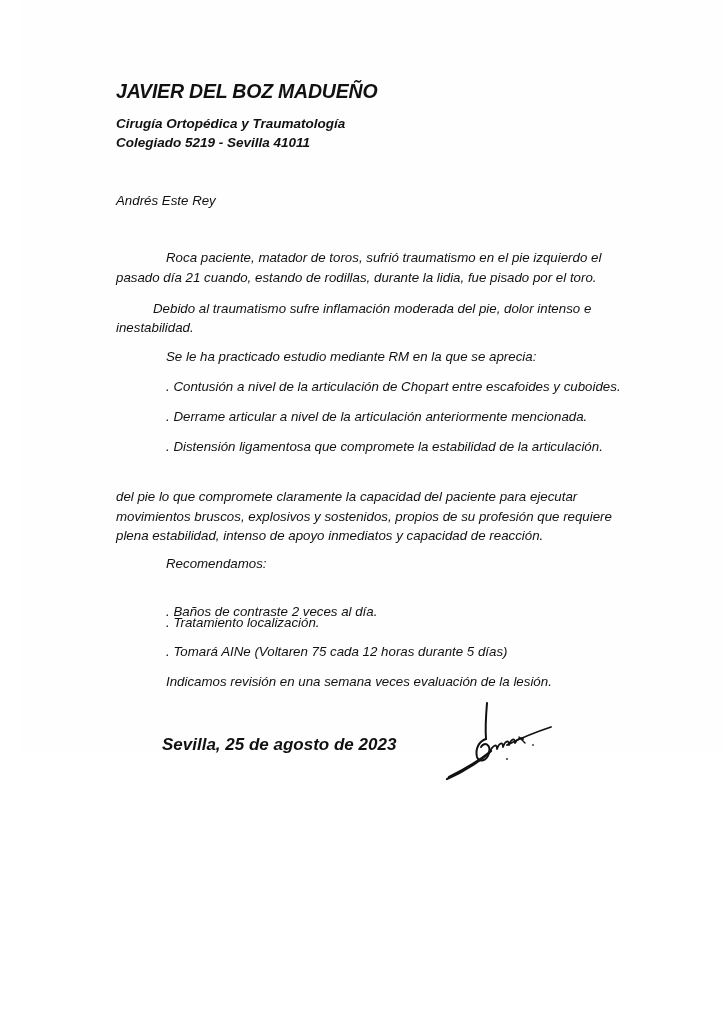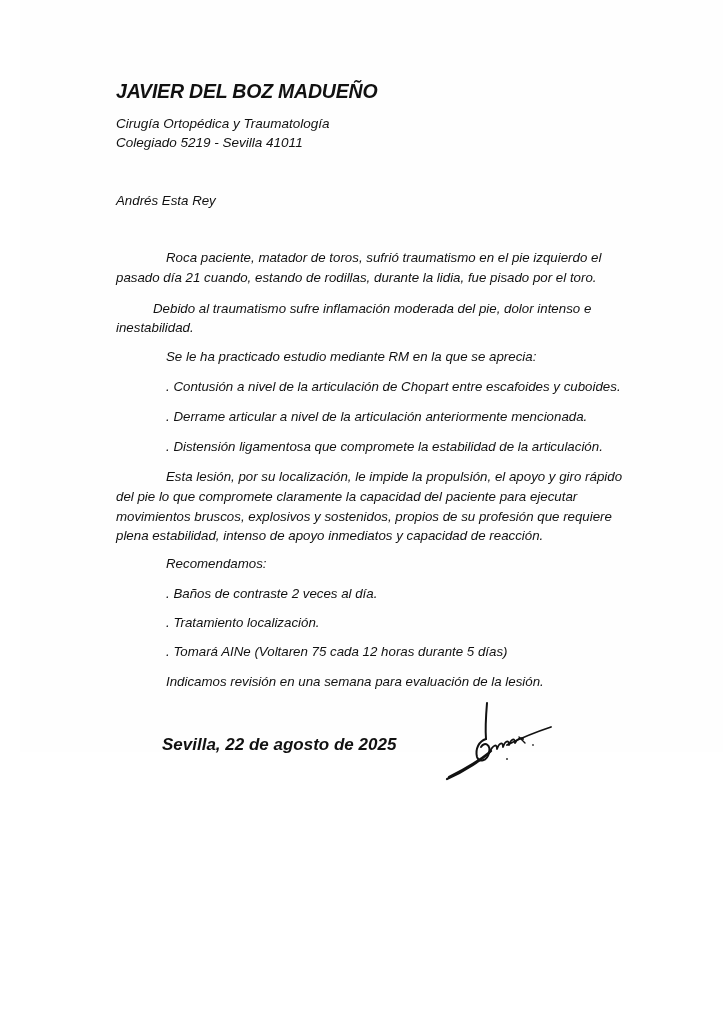--- a/index.html
+++ b/index.html
@@ -1,62 +1,61 @@
 <!DOCTYPE html>
 <html><head>
   <meta charset="utf-8">
   <style>
     html, body { margin: 0; padding: 0; background: #ffffff; }
     body { width: 723px; height: 1024px; position: relative; overflow: hidden;
            font-family: "Liberation Sans", "DejaVu Sans", sans-serif; color: #111111; }
     .page { position: absolute; left: 0; top: 0; width: 723px; height: 752px; background: #fefefe; margin-left: 20px; }
     .t { position: absolute; font-style: italic; white-space: nowrap; line-height: 1; }
     .name { left: 96px; top: 82px; font-size: 19.5px; font-weight: bold; letter-spacing: -0.2px; }
-    .sub { left: 96px; font-size: 13.5px; font-weight: normal; }
+    .sub { left: 96px; font-size: 13.5px; font-weight: bold; }
     .body { font-size: 13.3px; }
     .ind1 { left: 146px; }
     .ind0 { left: 96px; }
     .date { left: 142px; top: 736px; font-size: 17px; font-weight: bold; }
     .sig { position: absolute; left: 415px; top: 695px; width: 125px; height: 90px; }
   </style>
 </head>
 <body>
 
 <div class="page">
 
   <div class="t name">JAVIER DEL BOZ MADUEÑO</div>
   <div class="t sub" style="top:117px">Cirugía Ortopédica y Traumatología</div>
   <div class="t sub" style="top:136px">Colegiado 5219 - Sevilla 41011</div>
 
-  <div class="t body ind0" style="top:194px">Andrés Esta Rey</div>
+  <div class="t body ind0" style="top:194px">Andrés Este Rey</div>
 
   <div class="t body ind1" style="top:251px">Roca paciente, matador de toros, sufrió traumatismo en el pie izquierdo el</div>
   <div class="t body ind0" style="top:271px">pasado día 21 cuando, estando de rodillas, durante la lidia, fue pisado por el toro.</div>
 
   <div class="t body" style="left:133px; top:302px">Debido al traumatismo sufre inflamación moderada del pie, dolor intenso e</div>
   <div class="t body ind0" style="top:321px">inestabilidad.</div>
 
   <div class="t body ind1" style="top:350px">Se le ha practicado estudio mediante RM en la que se aprecia:</div>
 
   <div class="t body ind1" style="top:380px">.  Contusión a nivel de la articulación de Chopart entre escafoides y cuboides.</div>
   <div class="t body ind1" style="top:440px">. Distensión ligamentosa que compromete la estabilidad de la articulación.</div>
   <div class="t body ind1" style="top:410px">.  Derrame articular a nivel de la articulación anteriormente mencionada.</div>
 
-  <div class="t body ind1" style="top:470px">Esta lesión, por su localización, le impide la propulsión, el apoyo y giro rápido</div>
   <div class="t body ind0" style="top:510px">movimientos bruscos, explosivos y sostenidos, propios de su profesión que requiere</div>
   <div class="t body ind0" style="top:490px">del pie lo que compromete claramente la capacidad del paciente para ejecutar</div>
   <div class="t body ind0" style="top:529px">plena estabilidad, intenso de apoyo inmediatos y capacidad de reacción.</div>
 
   <div class="t body ind1" style="top:557px">Recomendamos:</div>
-  <div class="t body ind1" style="top:587px">. Baños de contraste 2 veces al día.</div>
+  <div class="t body ind1" style="top:605px">. Baños de contraste 2 veces al día.</div>
   <div class="t body ind1" style="top:616px">. Tratamiento localización.</div>
   <div class="t body ind1" style="top:645px">. Tomará AINe (Voltaren 75 cada 12 horas durante 5 días)</div>
-  <div class="t body ind1" style="top:675px">Indicamos revisión en una semana para evaluación de la lesión.</div>
+  <div class="t body ind1" style="top:675px">Indicamos revisión en una semana veces evaluación de la lesión.</div>
 
-  <div class="t date">Sevilla, 22 de agosto de 2025</div>
+  <div class="t date">Sevilla, 25 de agosto de 2023</div>
 
   <svg class="sig" viewBox="0 0 125 90">
     <g fill="none" stroke="#111" stroke-linecap="round" stroke-linejoin="round">
       <path d="M52 8 C51 20 50 32 51 44" stroke-width="2"></path>
       <path d="M51 44 C44 46 40 54 42 62 C44 68 52 66 54 58 C56 50 50 46 46 52" stroke-width="2"></path>
       <path d="M14 82 C30 74 44 66 56 56 C48 64 30 76 12 84" stroke-width="2.2"></path>
       <path d="M54 58 C58 50 62 48 62 54 C64 48 68 46 68 52 C70 46 74 44 74 50 C76 44 80 42 80 48 C82 44 86 42 88 44" stroke-width="1.8"></path>
       <path d="M72 50 C88 42 104 36 116 32" stroke-width="1.8"></path>
       <path d="M84 42 L90 48" stroke-width="1.4"></path>
     </g>

